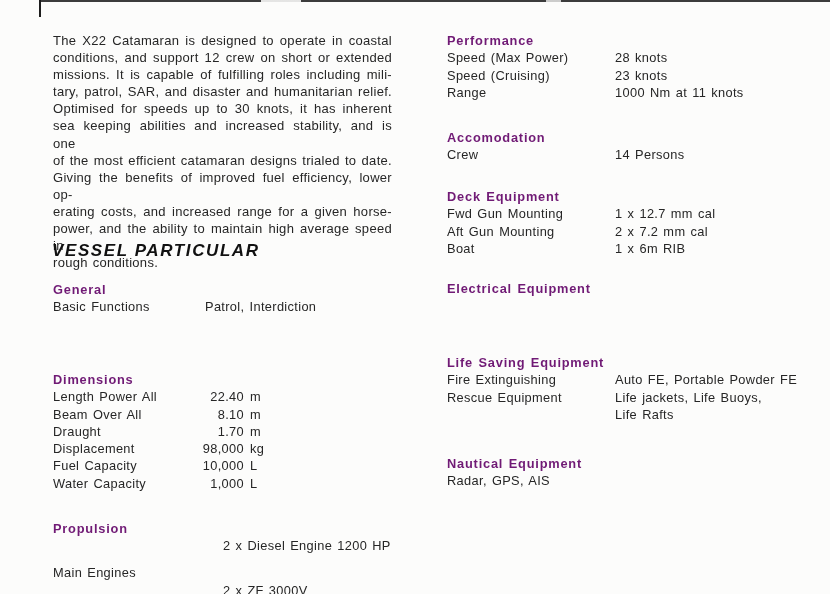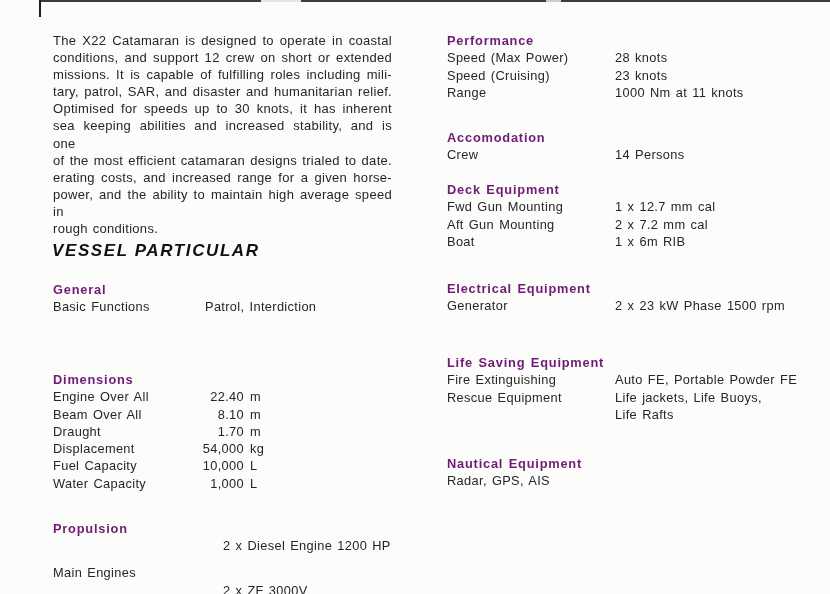--- a/index.html
+++ b/index.html
@@ -66,55 +66,56 @@
   <div class="top-tick"></div>
 
   <section class="intro">
     <div class="pline">The X22 Catamaran is designed to operate in coastal</div>
     <div class="pline">conditions, and support 12 crew on short or extended</div>
     <div class="pline">missions. It is capable of fulfilling roles including mili-</div>
     <div class="pline">tary, patrol, SAR, and disaster and humanitarian relief.</div>
     <div class="pline">Optimised for speeds up to 30 knots, it has inherent</div>
     <div class="pline">sea keeping abilities and increased stability, and is one</div>
     <div class="pline">of the most efficient catamaran designs trialed to date.</div>
+    <div class="pline">Giving the benefits of improved fuel efficiency, lower op-</div>
     <div class="pline">erating costs, and increased range for a given horse-</div>
     <div class="pline">power, and the ability to maintain high average speed in</div>
     <div class="pline last">rough conditions.</div>
   </section>
 
   <h1 class="vp-title">VESSEL PARTICULAR</h1>
 
   <section class="sec lcol sec-general" style="top:281px">
     <div class="sec-h">General</div>
     <div class="row">
       <div class="lab">Basic Functions</div>
       <div class="val">Patrol, Interdiction</div>
     </div>
   </section>
 
   <section class="sec lcol sec-dim" style="top:371px">
     <div class="sec-h">Dimensions</div>
     <div class="row">
-      <div class="lab">Engine Over All</div>
+      <div class="lab">Length Power All</div>
       <div class="num">22.40</div>
       <div class="unit">m</div>
     </div>
     <div class="row">
       <div class="lab">Beam Over All</div>
       <div class="num">8.10</div>
       <div class="unit">m</div>
     </div>
     <div class="row">
       <div class="lab">Draught</div>
       <div class="num">1.70</div>
       <div class="unit">m</div>
     </div>
     <div class="row">
       <div class="lab">Displacement</div>
-      <div class="num">54,000</div>
+      <div class="num">98,000</div>
       <div class="unit">kg</div>
     </div>
     <div class="row">
       <div class="lab">Fuel Capacity</div>
       <div class="num">10,000</div>
       <div class="unit">L</div>
     </div>
     <div class="row">
       <div class="lab">Water Capacity</div>
       <div class="num">1,000</div>
@@ -155,42 +156,38 @@
   </section>
 
   <section class="sec rcol" style="top:129px">
     <div class="sec-h">Accomodation</div>
     <div class="row">
       <div class="lab">Crew</div>
       <div class="val">14 Persons</div>
     </div>
   </section>
 
-  <section class="sec rcol" style="top:181px">
+  <section class="sec rcol" style="top:188px">
     <div class="sec-h">Deck Equipment</div>
     <div class="row">
       <div class="lab">Fwd Gun Mounting</div>
       <div class="val">1 x 12.7 mm cal</div>
     </div>
     <div class="row">
       <div class="lab">Aft Gun Mounting</div>
       <div class="val">2 x 7.2 mm cal</div>
     </div>
     <div class="row">
       <div class="lab">Boat</div>
       <div class="val">1 x 6m RIB</div>
     </div>
   </section>
 
   <section class="sec rcol" style="top:280px">
     <div class="sec-h">Electrical Equipment</div>
-    <div class="row">
-      <div class="lab">Generator</div>
-      <div class="val">2 x 23 kW Phase 1500 rpm</div>
-    </div>
   </section>
 
   <section class="sec rcol" style="top:354px">
     <div class="sec-h">Life Saving Equipment</div>
     <div class="row">
       <div class="lab">Fire Extinguishing</div>
       <div class="val">Auto FE, Portable Powder FE</div>
     </div>
     <div class="row">
       <div class="lab">Rescue Equipment</div>

